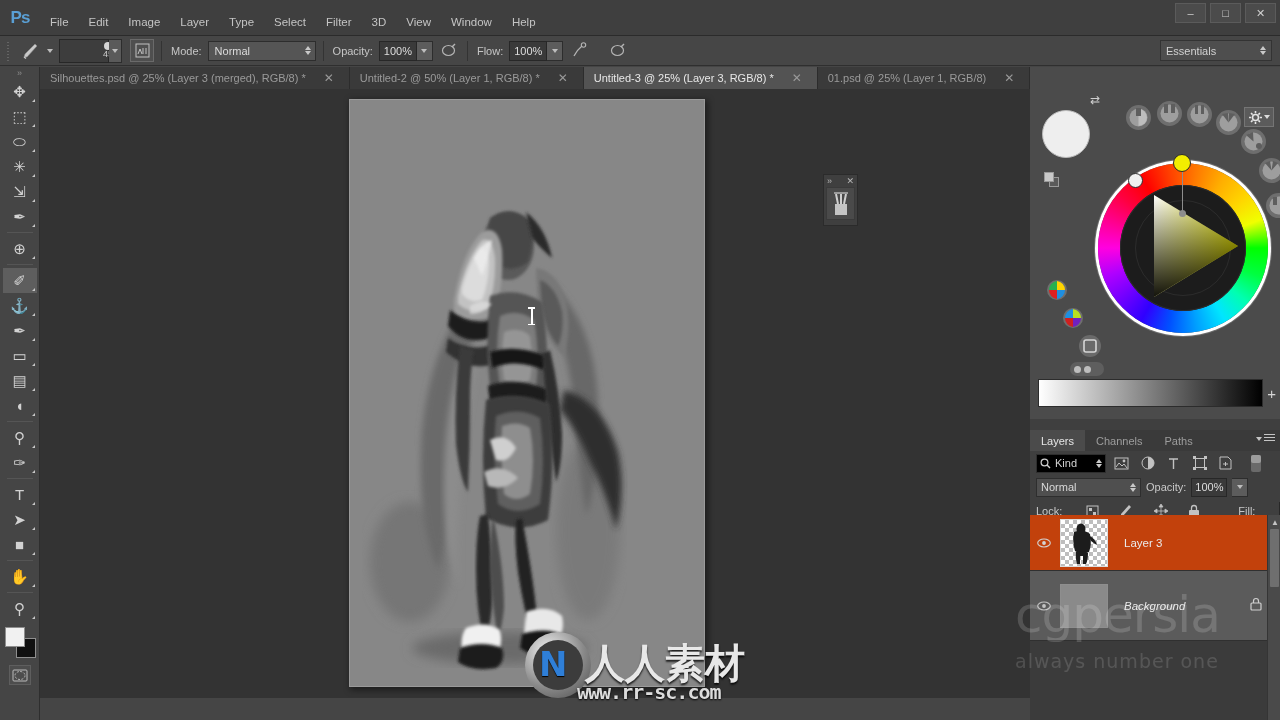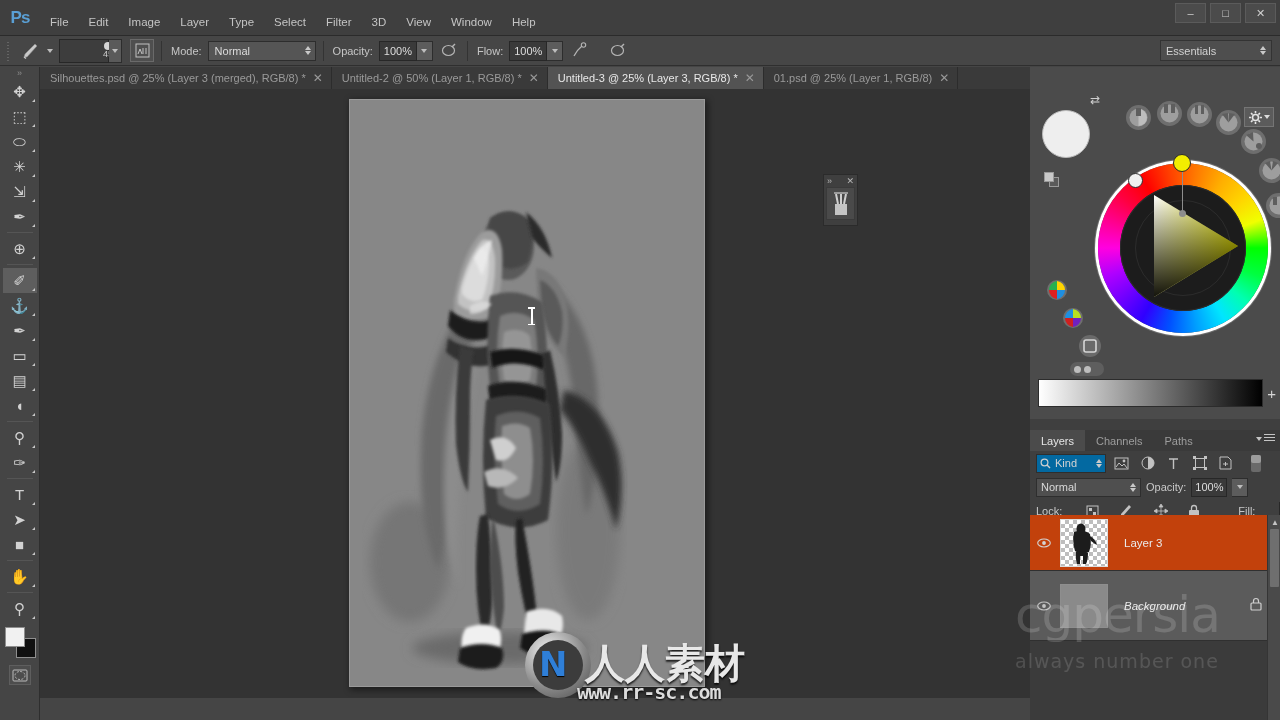--- a/index.html
+++ b/index.html
@@ -77,21 +77,21 @@
     position:absolute;right:8px;top:4px;width:112px;height:21px;background:#4e4e4e;
     border:1px solid #333;display:flex;align-items:center;padding:0 5px;font-size:11px;color:#d2d2d2;
   }
 
   
   .tabbar {
     position:absolute; left:40px; top:67px; width:1240px; height:22px;
     background:#3a3a3a; display:flex; align-items:flex-end;
   }
   .doctab {
-    height:22px; display:flex; align-items:center; gap:7px; padding:0 8px 0 10px;
+    height:22px; display:flex; align-items:center; gap:18px; padding:0 15px 0 10px;
     background:#3a3a3a; color:#9a9a9a; font-size:11px; border-right:1px solid #2c2c2c;
     cursor:default; white-space:nowrap;
   }
   .doctab.active { background:#535353; color:#e8e8e8; }
   .tabclose { font-size:12px; color:#9a9a9a; line-height:10px; }
   .tab-dblarrow { position:absolute;right:4px;top:4px;color:#9b9b9b;font-size:10px; }
 
   
   .toolbar {
     position:absolute; left:0; top:67px; width:40px; height:653px; background:#454545;
@@ -205,21 +205,21 @@
   .bottom-dots { position:absolute; left:40px; top:295px; width:34px;height:14px;background:#5e5e5e;border-radius:7px;
     display:flex;align-items:center;gap:3px;padding-left:4px;}
   .bottom-dots i{width:7px;height:7px;border-radius:50%;background:#bdbdbd;display:block;}
   .gradient-strip { position:absolute; left:8px; top:312px; width:225px; height:28px;
     background:linear-gradient(to right,#ffffff,#000000); border:1px solid #2c2c2c; }
   .strip-plus { position:absolute; right:4px; top:318px; color:#d5d5d5; font-size:15px; }
 
   
   .layerspanel { position:absolute; left:0; top:363px; width:250px; height:357px; background:#3f3f3f; }
   .filterrow { height:24px; display:flex; align-items:center; padding:0 6px; gap:5px; }
-  .kindbox { width:70px;height:19px;background:#0369a1;border:1px solid #2e2e2e;display:flex;align-items:center;
+  .kindbox { width:70px;height:19px;background:#000000;border:1px solid #2e2e2e;display:flex;align-items:center;
     gap:4px;padding:0 3px;font-size:11px;color:#d2d2d2;}
   .ficon { width:21px;height:19px;display:flex;align-items:center;justify-content:center; }
   .blendrow { height:24px;display:flex;align-items:center;padding:0 6px;gap:5px; }
   .blendcombo { width:105px;height:19px;background:#4f4f4f;border:1px solid #2e2e2e;display:flex;align-items:center;
     padding:0 4px;font-size:11px;color:#d9d9d9;}
   .lockrow { height:24px;display:flex;align-items:center;padding:0 6px;gap:20px;font-size:11px; }
   .layerlist { position:absolute; left:0; top:85px; width:250px; height:243px; background:#3b3b3b; }
   .layerrow { height:56px; display:flex; align-items:center; border-bottom:1px solid #303030; position:relative; }
   .layerrow.selected { background:#c2410c; }
   .layerrow.dim { background:#5b5b5b; }

